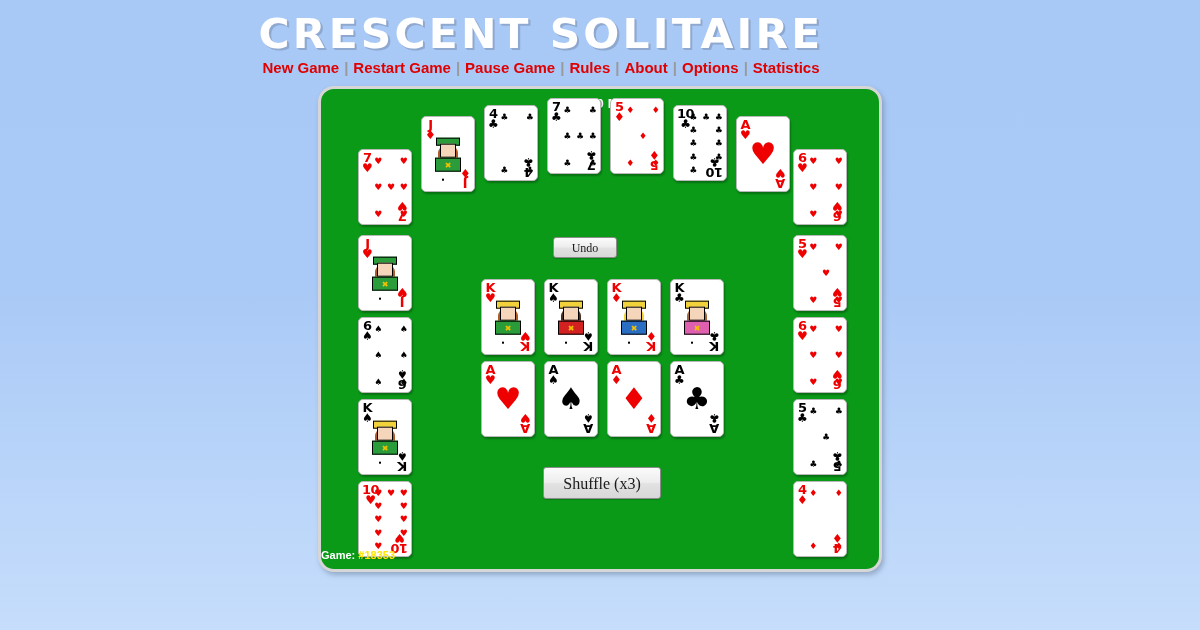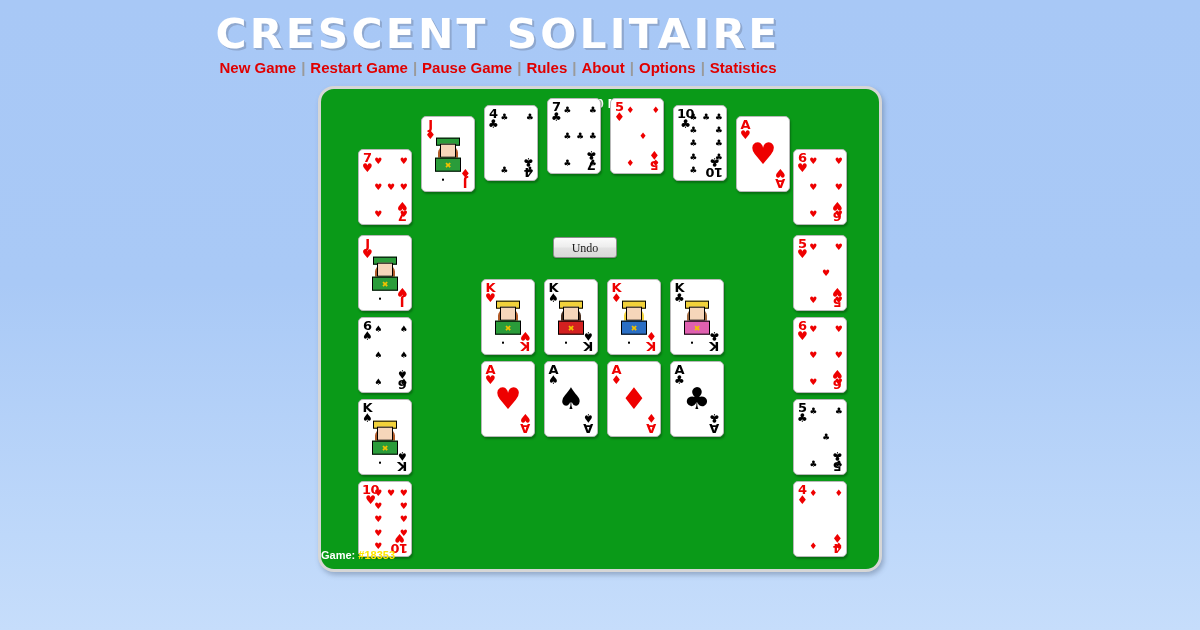--- a/index.html
+++ b/index.html
@@ -6,21 +6,21 @@
   html, body { margin: 0; padding: 0; }
   body {
     width: 1200px; height: 630px;
     font-family: "Liberation Sans", sans-serif;
     background: linear-gradient(180deg, #a8c8f6 0%, #a9c9f6 45%, #bed8fa 85%, #c6ddfb 100%);
     overflow: hidden;
     position: relative;
   }
 
   
-  #header { width: 996px; text-align: center; padding-top: 14px; }
+  #header { width: 996px; text-align: center; padding-top: 14px; margin-left: 43px; }
 
   #game-title {
     font-family: "DejaVu Sans", sans-serif;
     font-size: 40px;
     font-weight: bold;
     letter-spacing: 3px;
     color: #ffffff;
     text-shadow: 2px 2px 0 #8fa8cf, 1px 1px 0 #8fa8cf;
     line-height: 1;
     margin: 0 0 6px 0;
@@ -674,20 +674,21 @@
           <div class="corner br black">
             <span class="rk">A</span>
             <span class="st">♣</span>
           </div>
           <div class="ace-pip black">♣</div>
         </div>
       </div>
 
     <button class="btn" id="undo-button">Undo</button>
 
+    <button class="btn" id="shuffle-button">Shuffle (x3)</button>
 
     <div id="footer-bar">
       <span>Game:</span>
       <span class="game-num">#18353</span>
     </div>
 
   </div>
 </div>
 
 </body></html>

